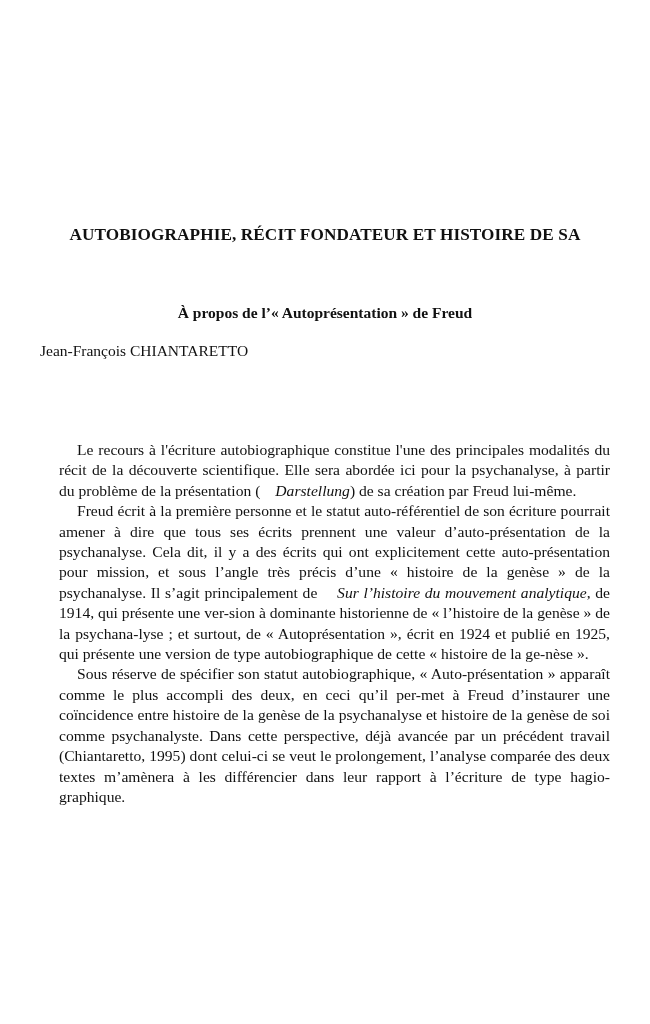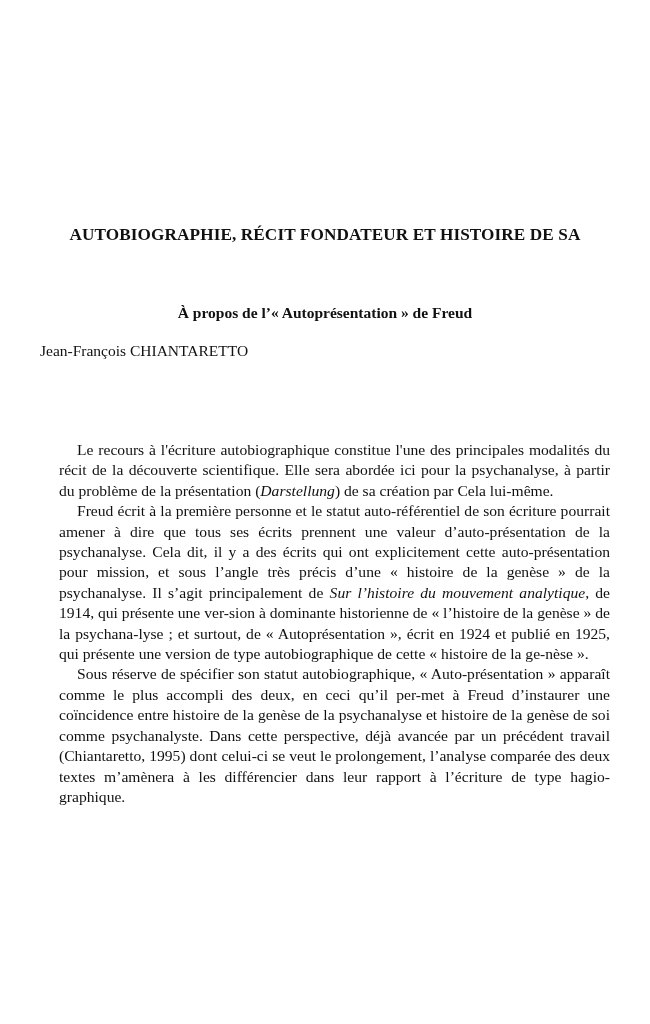--- a/index.html
+++ b/index.html
@@ -21,30 +21,30 @@
     .author {
       position: absolute; left: 40px; width: 570px; top: 340px;
       text-align: left; font-size: 15.5px; line-height: 22px;
     }
     .body {
       position: absolute; left: 59px; width: 551px; top: 440px;
       font-size: 15.6px; line-height: 20.4px; text-align: justify;
       hyphens: manual;
     }
     .body p { margin: 0; text-indent: 18px; }
-    .body em { font-style: italic; }
+    .body em { font-style: italic; margin-left: 15px; }
   </style>
 </head>
 <body>
 
 <div class="page">
   <div class="title">
     <div>AUTOBIOGRAPHIE, RÉCIT FONDATEUR ET HISTOIRE DE SA</div>
   </div>
   <div class="subtitle">À propos de l’« Autoprésentation » de Freud</div>
   <div class="author">Jean-François CHIANTARETTO</div>
 
   <div class="body">
-    <p><span>Le recours à l'écriture autobiographique constitue l'une des principales modalités du récit de la découverte scientifique. Elle sera abordée ici pour la psychanalyse, à partir du problème de la présentation (</span><em>Darstellung</em><span>) de sa création par Cela lui-même.</span></p>
+    <p><span>Le recours à l'écriture autobiographique constitue l'une des principales modalités du récit de la découverte scientifique. Elle sera abordée ici pour la psychanalyse, à partir du problème de la présentation (</span><em>Darstellung</em><span>) de sa création par Freud lui-même.</span></p>
     <p><span>Freud écrit à la première personne et le statut auto-référentiel de son écriture pourrait amener à dire que tous ses écrits prennent une valeur d’auto-présentation de la psychanalyse. Cela dit, il y a des écrits qui ont explicitement cette auto-présentation pour mission, et sous l’angle très précis d’une « histoire de la genèse » de la psychanalyse. Il s’agit principalement de </span><em>Sur l’histoire du mouvement analytique</em><span>, de 1914, qui présente une ver-sion à dominante historienne de « l’histoire de la genèse » de la psychana-lyse ; et surtout, de « Autoprésentation », écrit en 1924 et publié en 1925, qui présente une version de type autobiographique de cette « histoire de la ge-nèse ».</span></p>
     <p>Sous réserve de spécifier son statut autobiographique, « Auto-présentation » apparaît comme le plus accompli des deux, en ceci qu’il per-met à Freud d’instaurer une coïncidence entre histoire de la genèse de la psychanalyse et histoire de la genèse de soi comme psychanalyste. Dans cette perspective, déjà avancée par un précédent travail (Chiantaretto, 1995) dont celui-ci se veut le prolongement, l’analyse comparée des deux textes m’amènera à les différencier dans leur rapport à l’écriture de type hagio-graphique.</p>
   </div>
 </div>
 
 </body></html>

